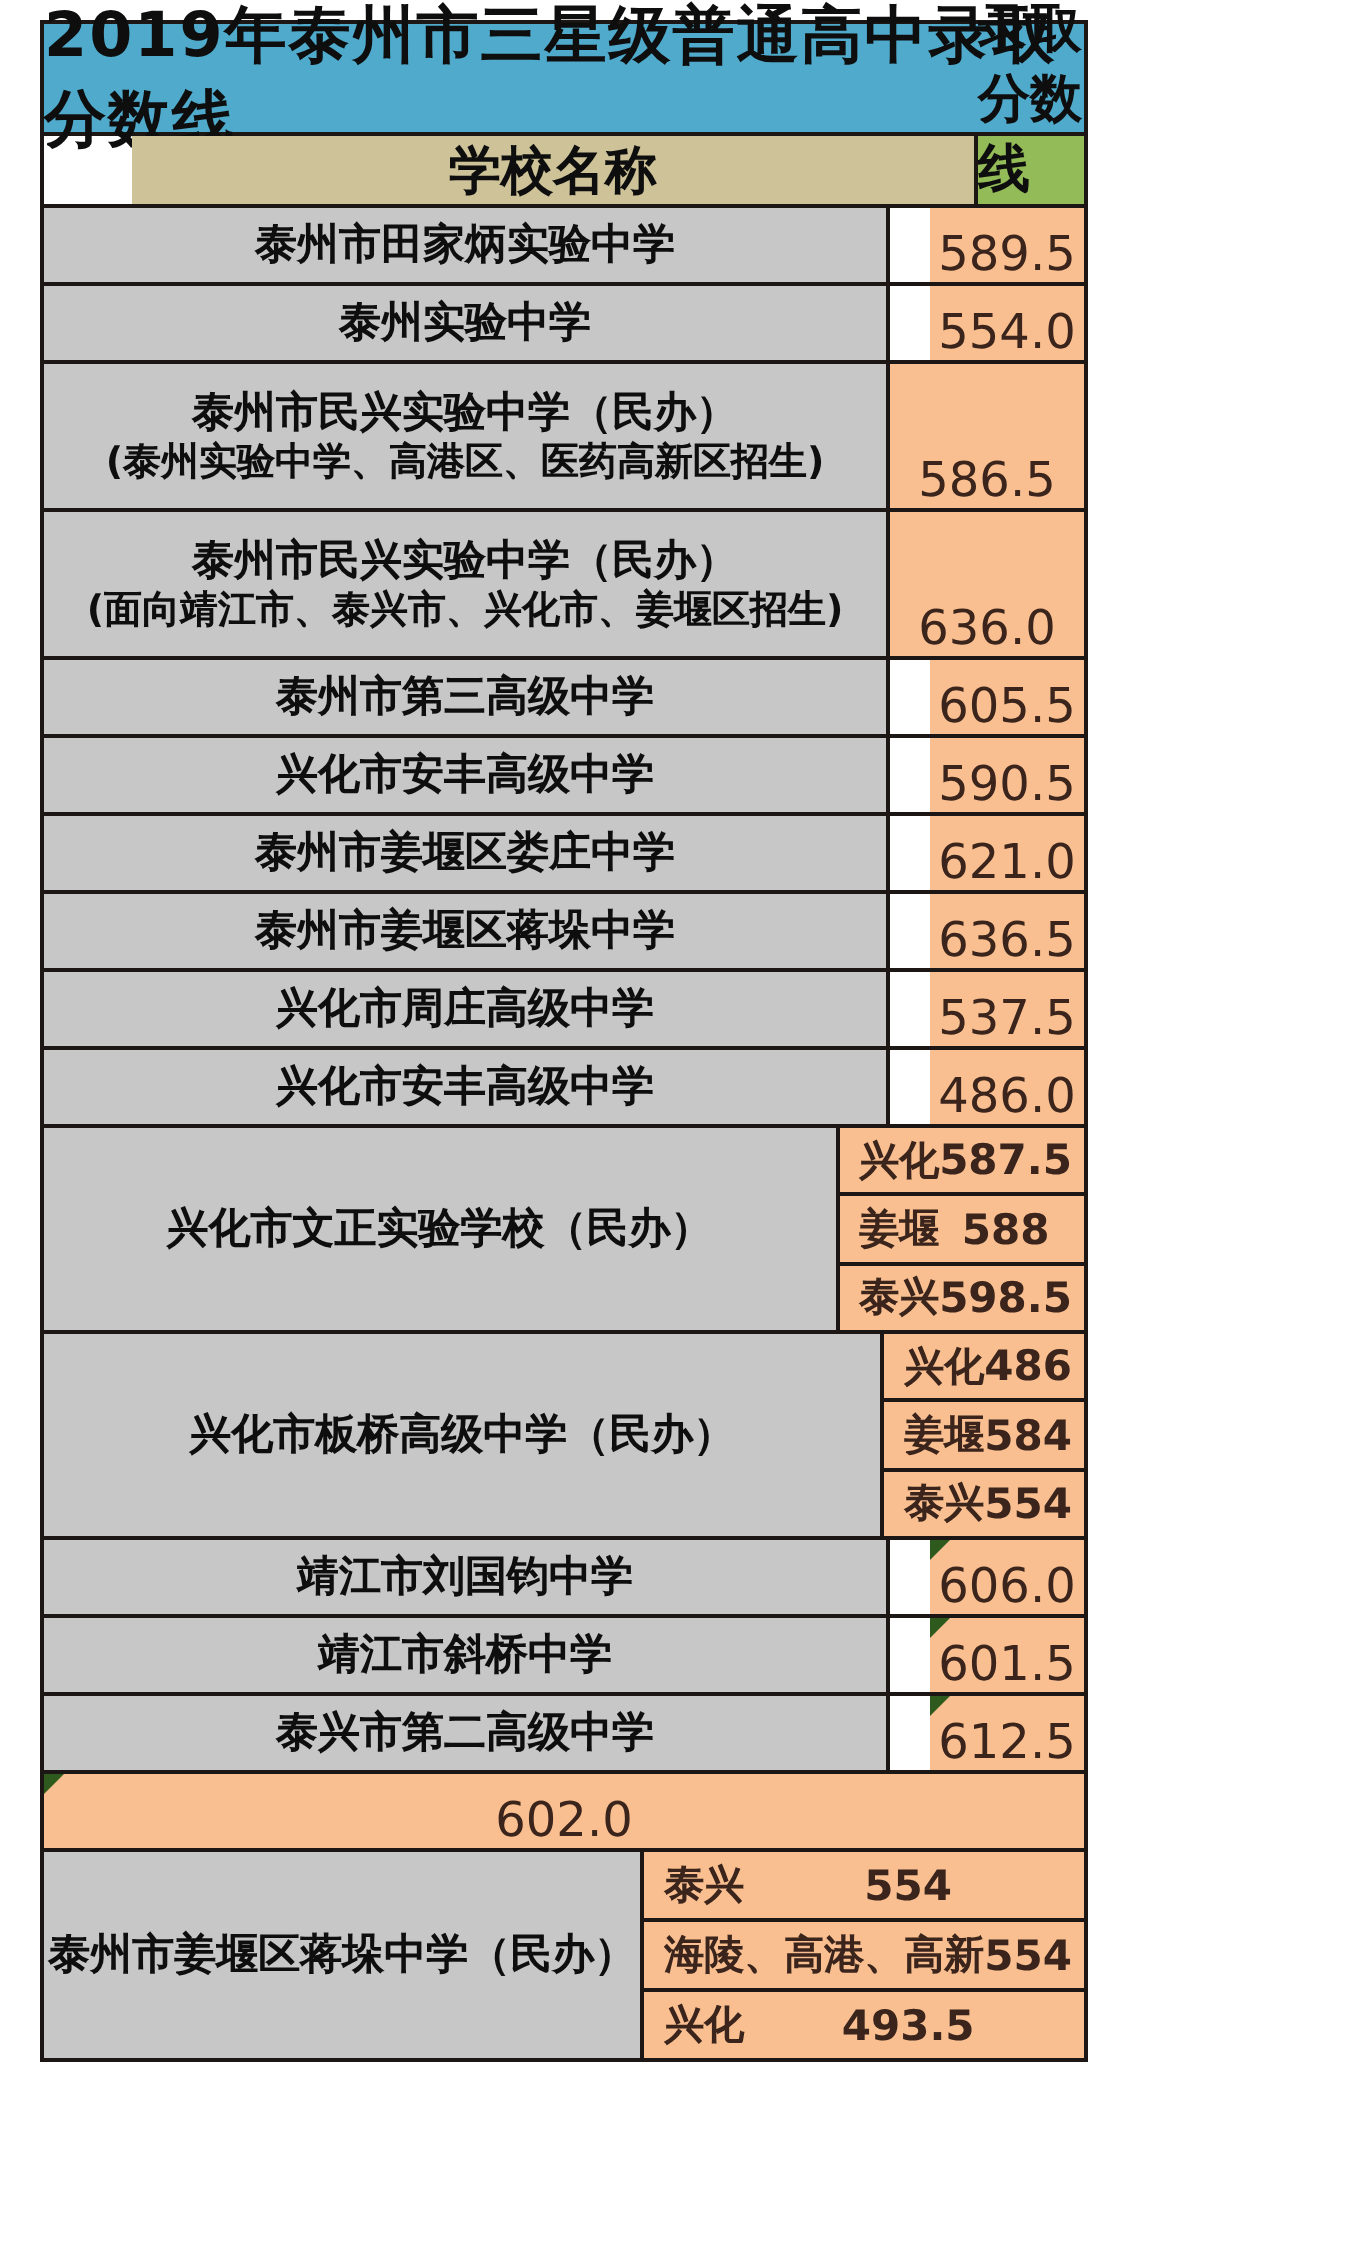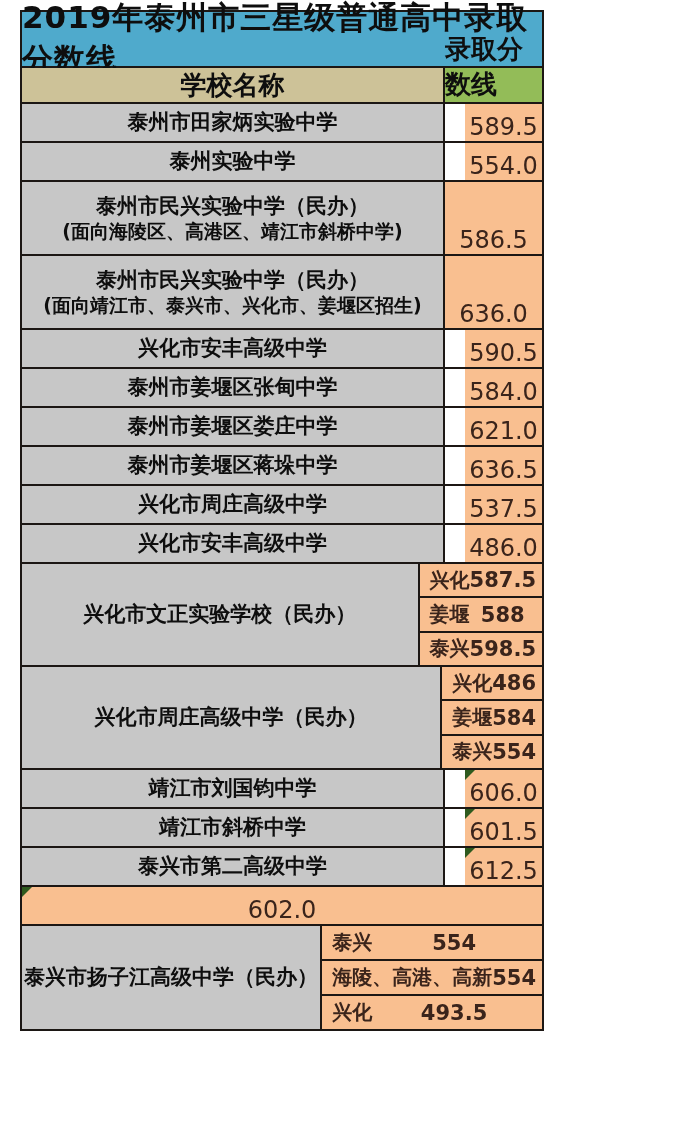--- a/index.html
+++ b/index.html
@@ -57,21 +57,21 @@
   }
   .score-cell {
     flex: 1;
     background: var(--score-cell-bg);
     position: relative;
     display: flex;
     flex-direction: column;
     justify-content: flex-end;
   }
   .header-row { height: 36px; }
-  .header-row .name-cell { background: var(--header-school-bg); }
+  .header-row .name-cell { background: var(--header-school-bg); margin-left: 44px; }
   .header-row .score-cell { background: var(--header-score-bg); align-items: center; }
   .header-label {
     font-size: 26px;
     font-weight: bold;
     color: var(--name-text);
   }
   .row--single { height: 39px; gap: 20px; }
   .row--double { height: 74px; }
   .row--triple { height: 103px; }
   .school-name {
@@ -153,49 +153,49 @@
           <div class="name-cell">
             <div class="school-name">泰州实验中学</div>
           </div>
           <div class="score-cell">
             <div class="score-value">554.0</div>
           </div>
         </div>
         <div class="row row--double">
           <div class="name-cell">
             <div class="school-name">泰州市民兴实验中学（民办）</div>
-            <div class="school-note">(面向海陵区、高港区、靖江市斜桥中学)</div>
+            <div class="school-note">(泰州实验中学、高港区、医药高新区招生)</div>
           </div>
           <div class="score-cell">
             <div class="score-value">586.5</div>
           </div>
         </div>
         <div class="row row--double">
           <div class="name-cell">
             <div class="school-name">泰州市民兴实验中学（民办）</div>
             <div class="school-note">(面向靖江市、泰兴市、兴化市、姜堰区招生)</div>
           </div>
           <div class="score-cell">
             <div class="score-value">636.0</div>
           </div>
         </div>
         <div class="row row--single">
           <div class="name-cell">
+            <div class="school-name">泰州市第三高级中学</div>
+          </div>
+          <div class="score-cell">
+            <div class="score-value">605.5</div>
+          </div>
+        </div>
+        <div class="row row--single">
+          <div class="name-cell">
             <div class="school-name">兴化市安丰高级中学</div>
           </div>
           <div class="score-cell">
             <div class="score-value">590.5</div>
-          </div>
-        </div>
-        <div class="row row--single">
-          <div class="name-cell">
-            <div class="school-name">泰州市姜堰区张甸中学</div>
-          </div>
-          <div class="score-cell">
-            <div class="score-value">584.0</div>
           </div>
         </div>
         <div class="row row--single">
           <div class="name-cell">
             <div class="school-name">泰州市姜堰区娄庄中学</div>
           </div>
           <div class="score-cell">
             <div class="score-value">621.0</div>
           </div>
         </div>
@@ -237,21 +237,21 @@
               <span class="sub-value">588</span>
             </div>
             <div class="sub-row">
               <span class="sub-region">泰兴</span>
               <span class="sub-value">598.5</span>
             </div>
           </div>
         </div>
         <div class="row row--triple">
           <div class="name-cell">
-            <div class="school-name">兴化市周庄高级中学（民办）</div>
+            <div class="school-name">兴化市板桥高级中学（民办）</div>
           </div>
           <div class="score-cell">
             <div class="sub-row">
               <span class="sub-region">兴化</span>
               <span class="sub-value">486</span>
             </div>
             <div class="sub-row">
               <span class="sub-region">姜堰</span>
               <span class="sub-value">584</span>
             </div>
@@ -289,21 +289,21 @@
           </div>
         </div>
         <div class="row row--single">
           <div class="score-cell">
             <span class="corner-marker"></span>
             <div class="score-value">602.0</div>
           </div>
         </div>
         <div class="row row--triple">
           <div class="name-cell">
-            <div class="school-name">泰兴市扬子江高级中学（民办）</div>
+            <div class="school-name">泰州市姜堰区蒋垛中学（民办）</div>
           </div>
           <div class="score-cell">
             <div class="sub-row">
               <span class="sub-region">泰兴</span>
               <span class="sub-value">554</span>
             </div>
             <div class="sub-row">
               <span class="sub-region">海陵、高港、高新</span>
               <span class="sub-value">554</span>
             </div>

